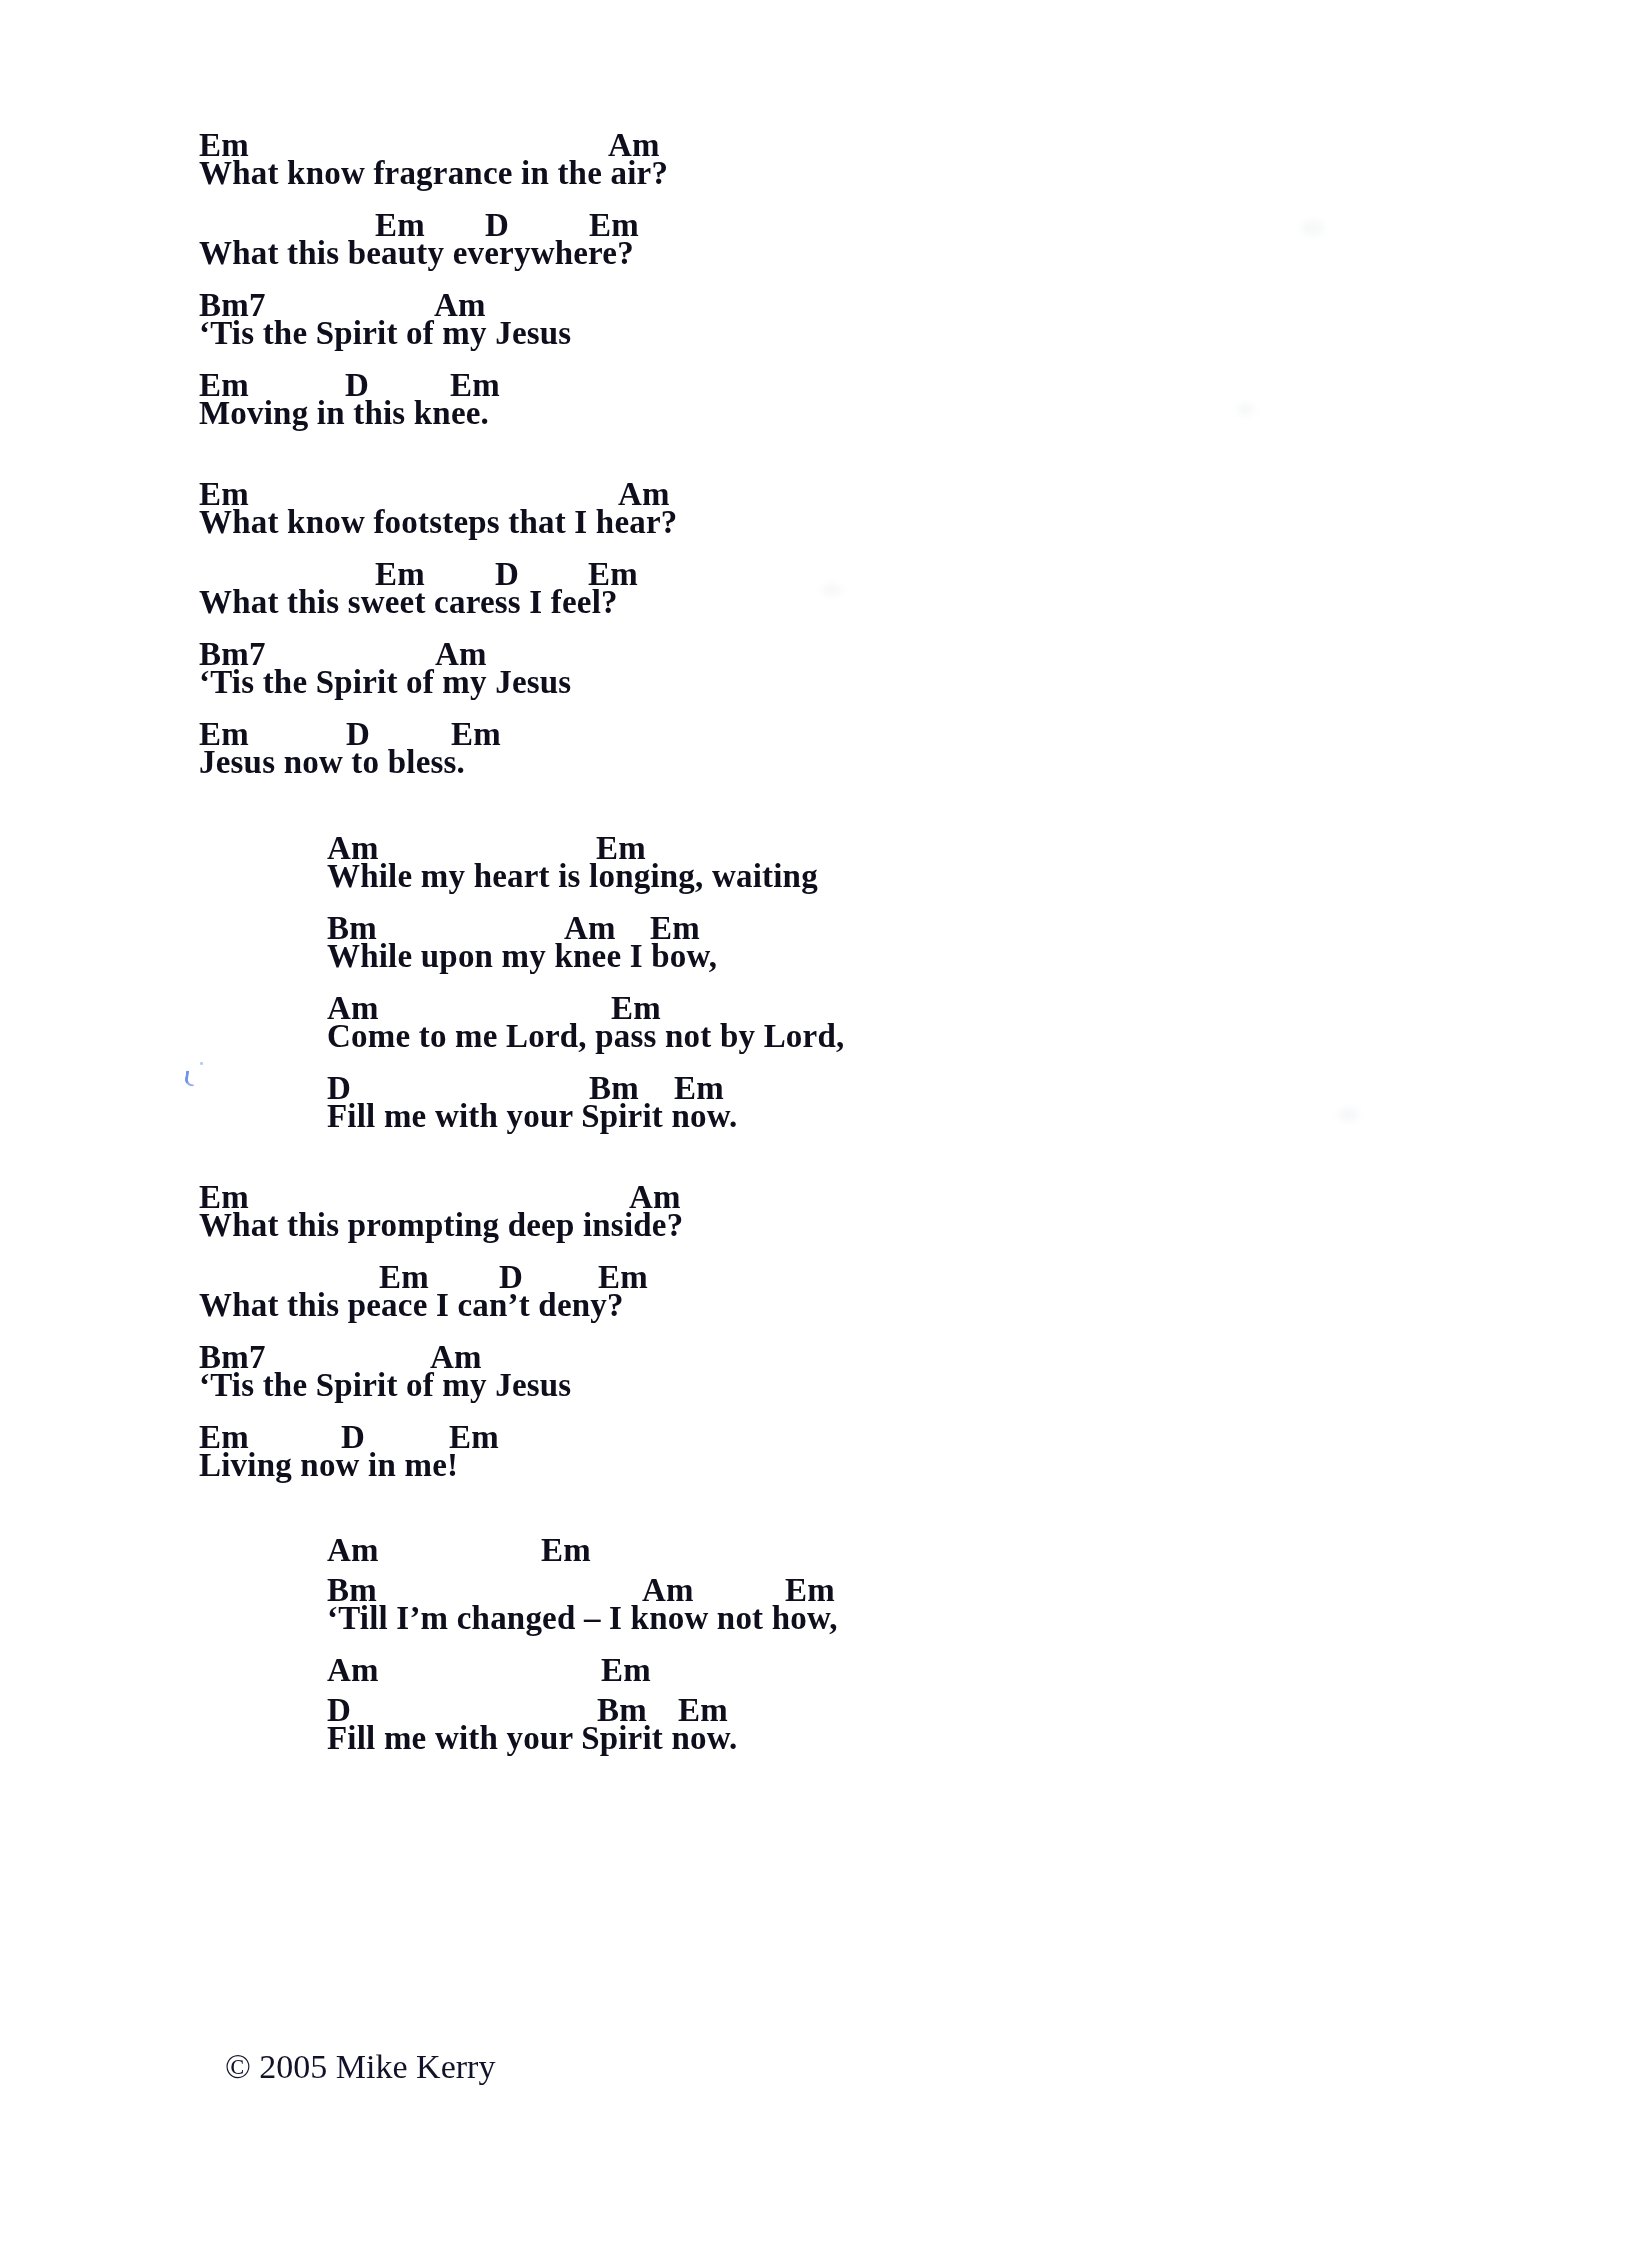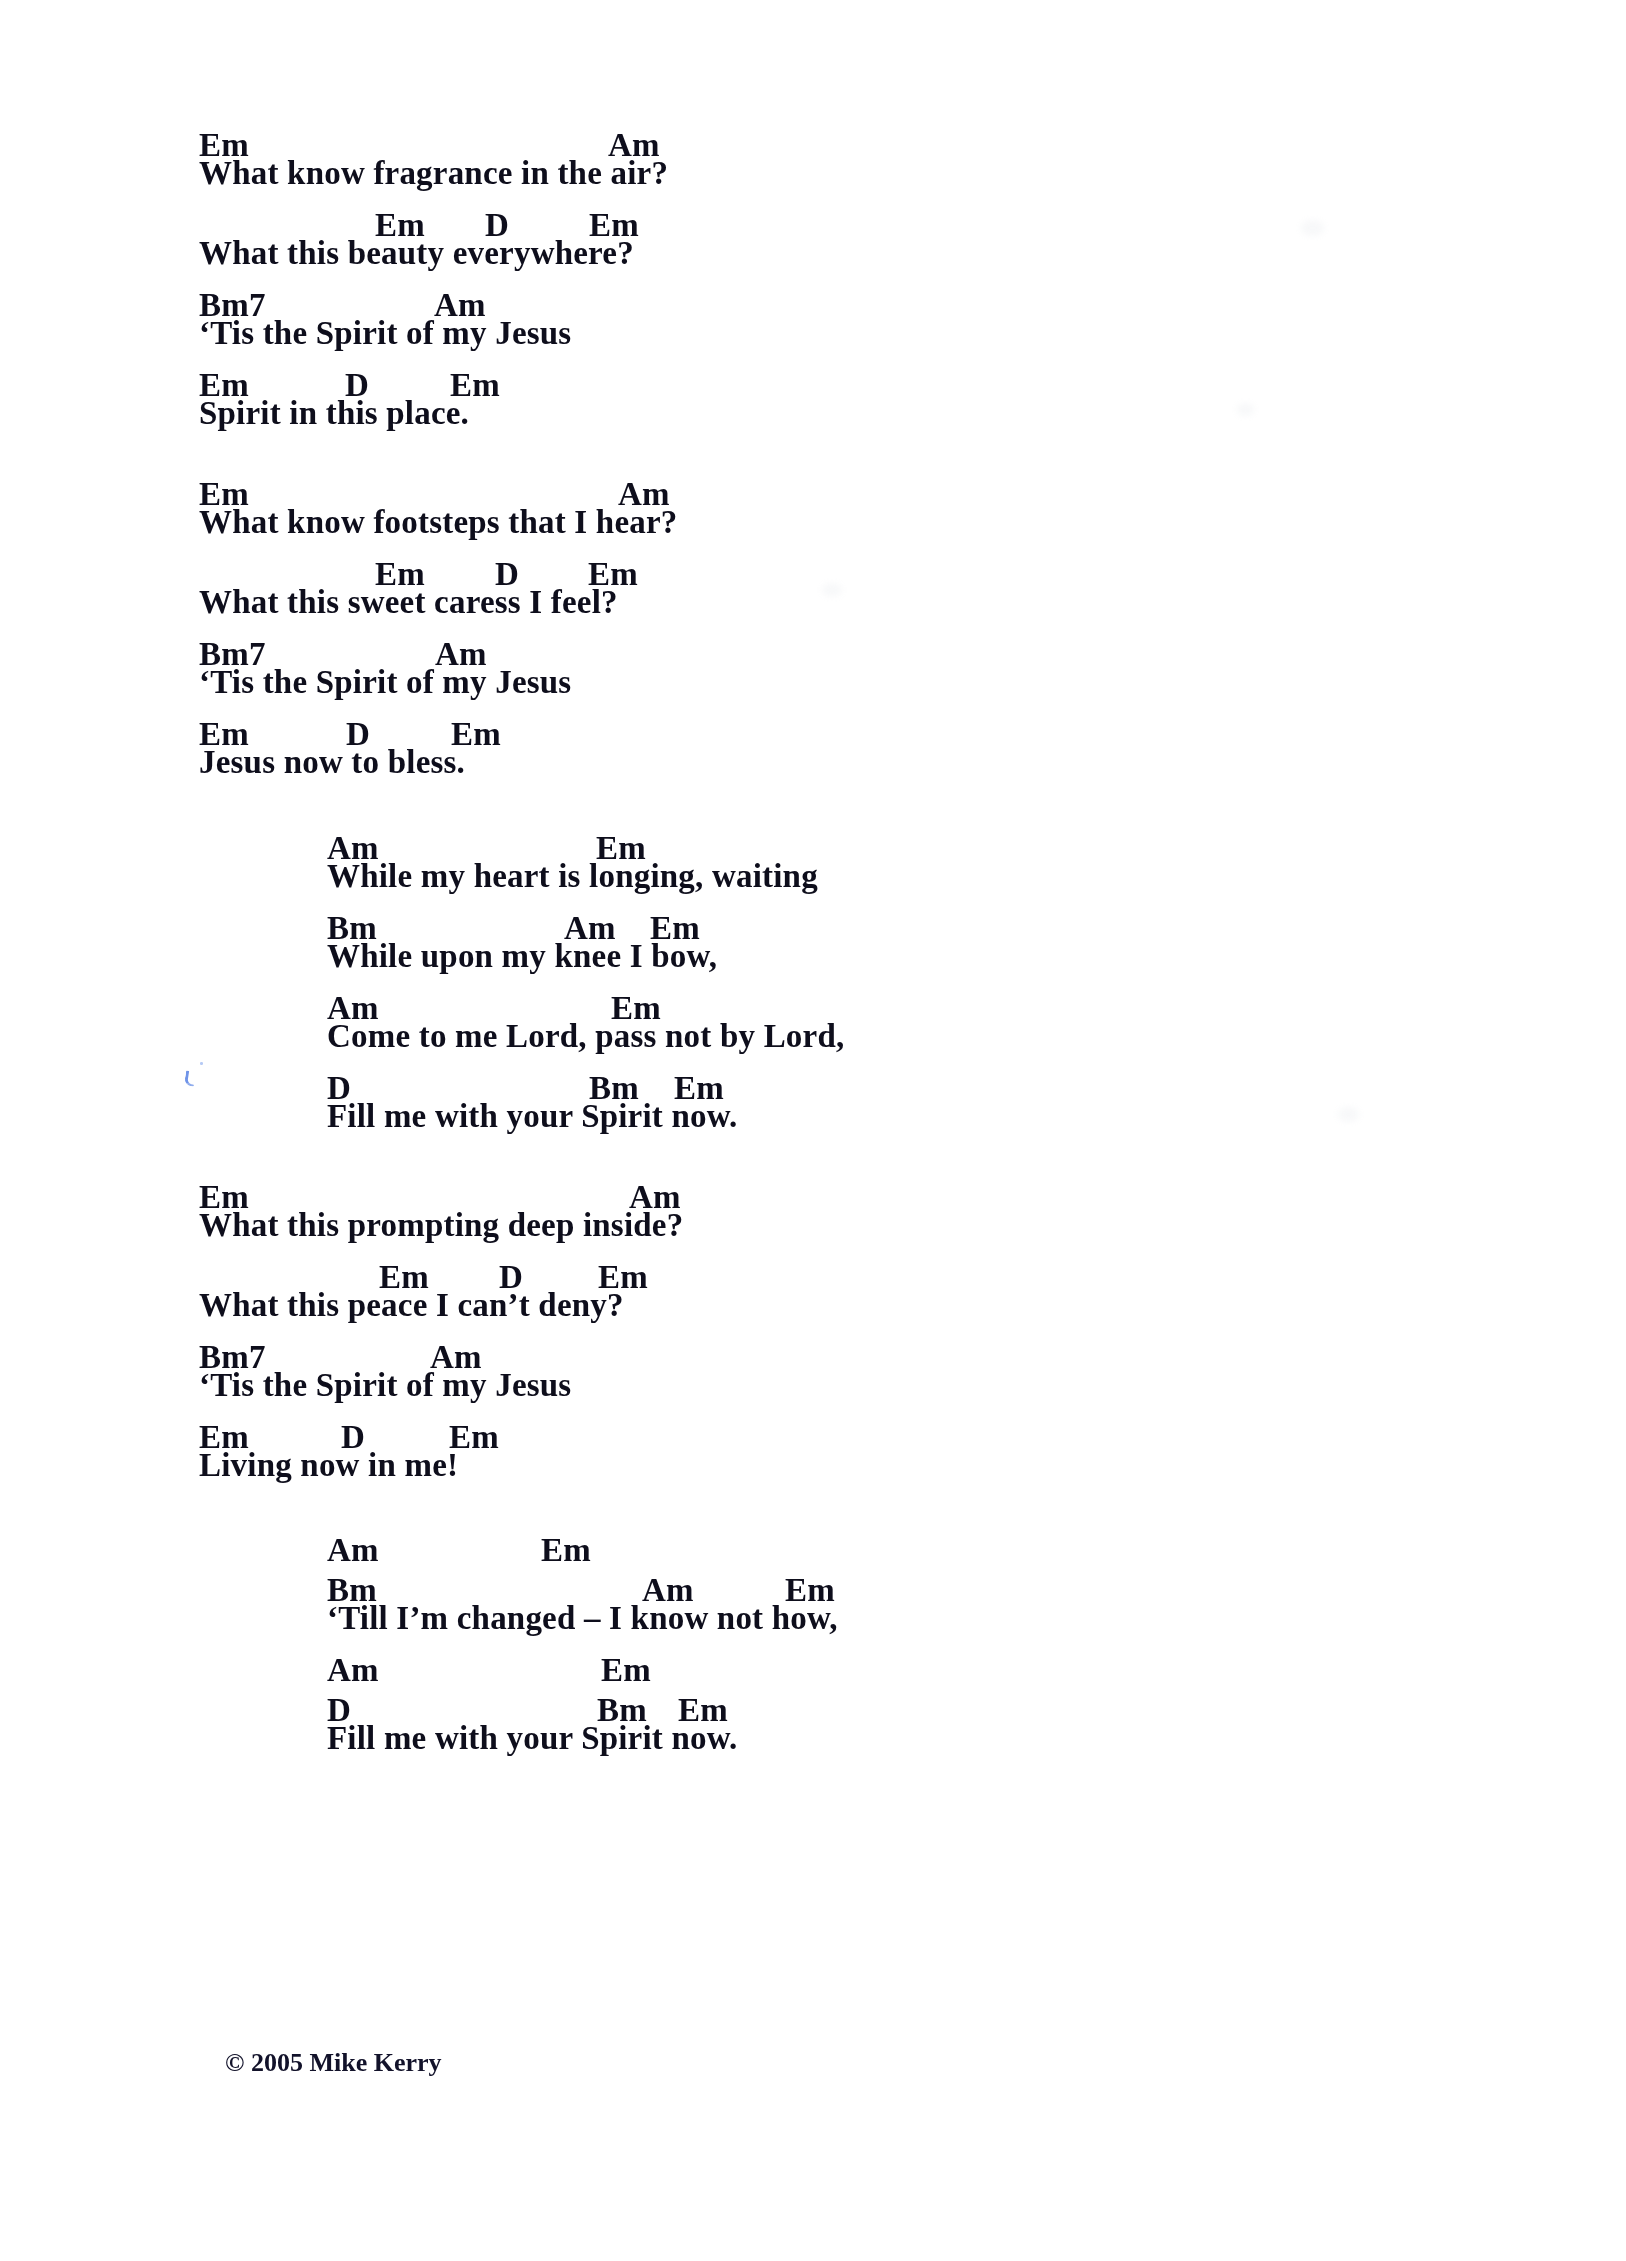--- a/index.html
+++ b/index.html
@@ -28,22 +28,22 @@
     letter-spacing: 0.2px;
   }
   .chord {
     position: absolute;
     top: 12px;
   }
   .copyright-line {
     position: absolute;
     left: 225px;
     top: 2048px;
-    font-size: 26px;
-    font-weight: 700;
+    font-size: 34px;
+    font-weight: 400;
     color: #12122a;
     white-space: nowrap;
   }
   
   .artifact-blue {
     position: absolute;
     left: 185px;
     top: 1071px;
     width: 6.9px;
     height: 13px;
@@ -95,21 +95,21 @@
         <div class="song-line chords">
           <span class="chord" style="left: 0px;">Bm7</span>
           <span class="chord" style="left: 235px;">Am</span>
         </div>
         <div class="song-line lyric">‘Tis the Spirit of my Jesus</div>
         <div class="song-line chords">
           <span class="chord" style="left: 0px;">Em</span>
           <span class="chord" style="left: 146px;">D</span>
           <span class="chord" style="left: 251px;">Em</span>
         </div>
-        <div class="song-line lyric">Spirit in this place.</div>
+        <div class="song-line lyric">Moving in this knee.</div>
       </div>
       <div class="song-block" style="left: 199px; top: 464px;">
         <div class="song-line chords">
           <span class="chord" style="left: 0px;">Em</span>
           <span class="chord" style="left: 419px;">Am</span>
         </div>
         <div class="song-line lyric">What know footsteps that I hear?</div>
         <div class="song-line chords">
           <span class="chord" style="left: 176px;">Em</span>
           <span class="chord" style="left: 296px;">D</span>

